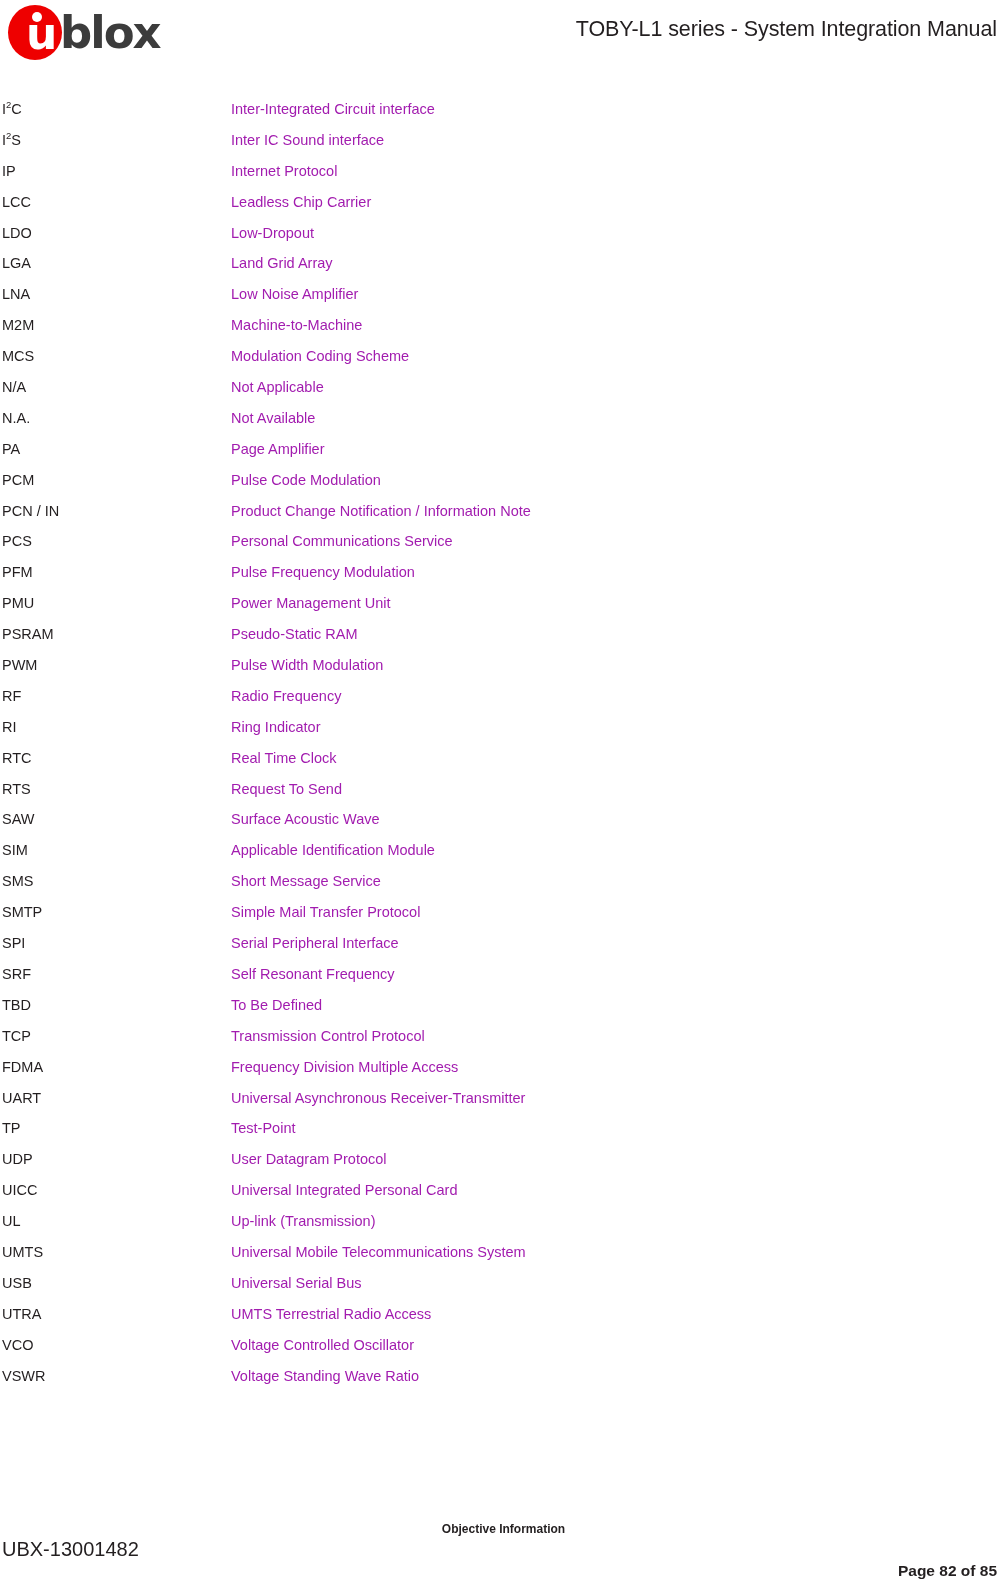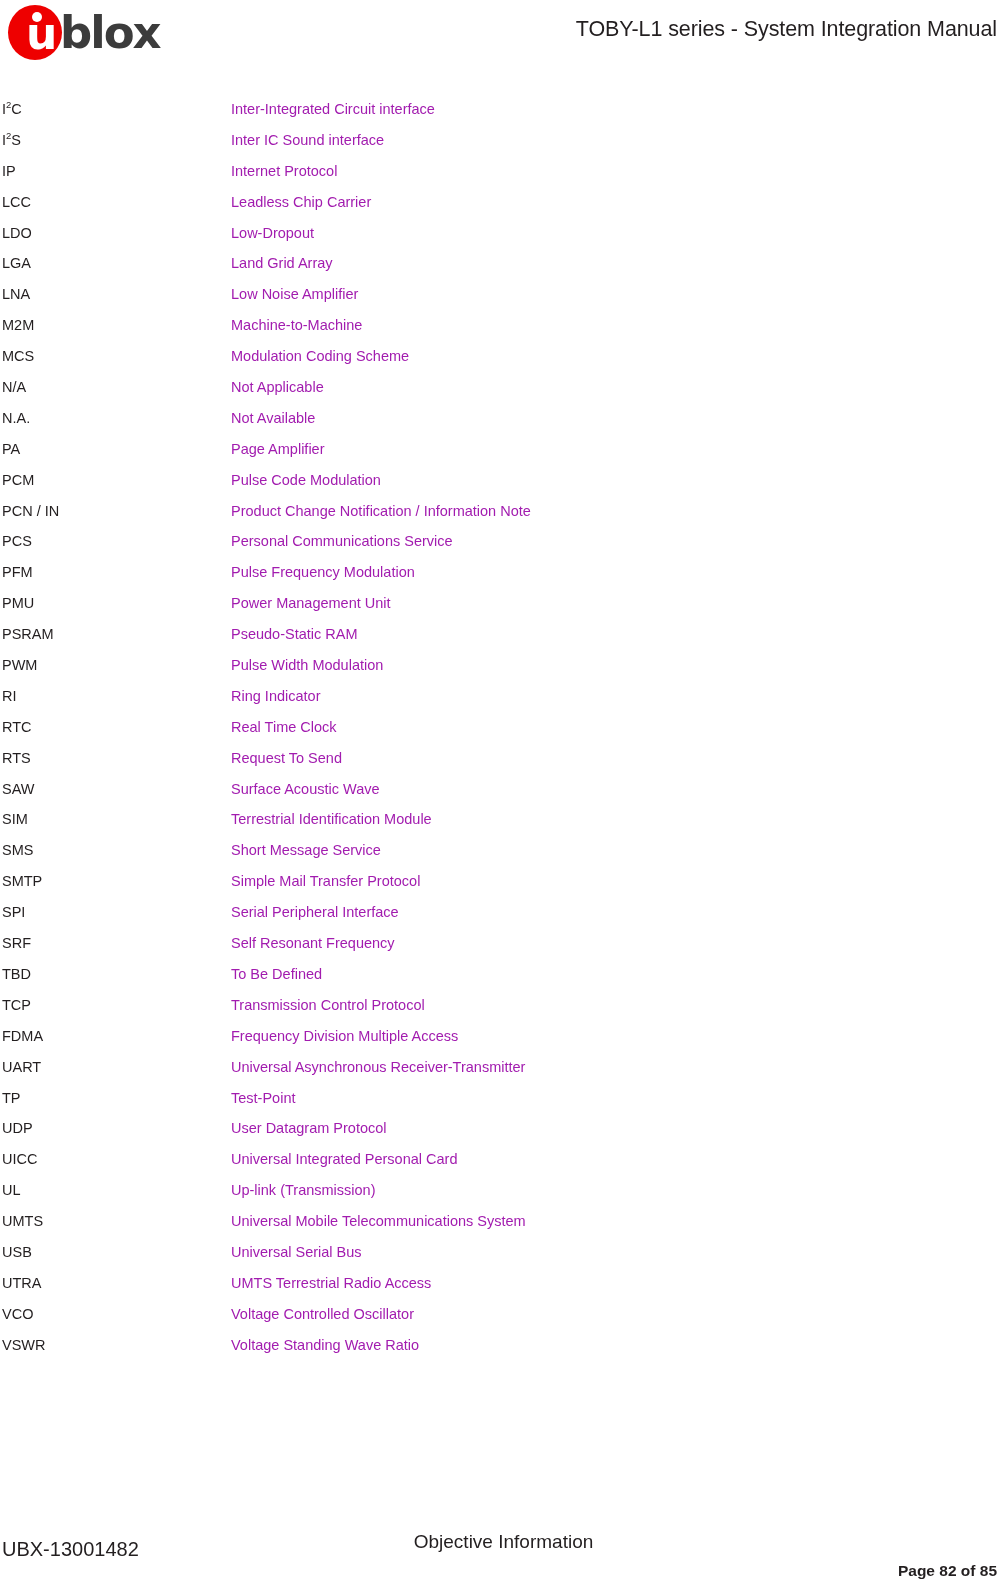--- a/index.html
+++ b/index.html
@@ -128,25 +128,26 @@
     position: absolute;
     left: 2px;
     top: 48px;
     font-size: 20px;
     color: #231f20;
     white-space: nowrap;
   }
   .ft-center {
     position: absolute;
     left: 0;
-    top: 41px;
+    top: 32px;
     width: 1007px;
     text-align: center;
-    font-size: 19px;
-    color: #231f20;
+    font-size: 12px;
+    color: #231f20;
+    font-weight: bold;
   }
   .ft-right {
     position: absolute;
     right: 10px;
     top: 48px;
     font-size: 14px;
     color: #231f20;
     white-space: nowrap;
     margin-top: 44px;
   }
@@ -244,38 +245,42 @@
     </div>
     <div class="gl-row">
       <div class="gl-term">PSRAM</div>
       <div class="gl-def">Pseudo-Static RAM</div>
     </div>
     <div class="gl-row">
       <div class="gl-term">PWM</div>
       <div class="gl-def">Pulse Width Modulation</div>
     </div>
     <div class="gl-row">
+      <div class="gl-term">RF</div>
+      <div class="gl-def">Radio Frequency</div>
+    </div>
+    <div class="gl-row">
       <div class="gl-term">RI</div>
       <div class="gl-def">Ring Indicator</div>
     </div>
     <div class="gl-row">
       <div class="gl-term">RTC</div>
       <div class="gl-def">Real Time Clock</div>
     </div>
     <div class="gl-row">
       <div class="gl-term">RTS</div>
       <div class="gl-def">Request To Send</div>
     </div>
     <div class="gl-row">
       <div class="gl-term">SAW</div>
       <div class="gl-def">Surface Acoustic Wave</div>
     </div>
     <div class="gl-row">
       <div class="gl-term">SIM</div>
-      <div class="gl-def">Terrestrial Identification Module</div>
+      <div class="gl-def">Applicable Identification Module</div>
     </div>
     <div class="gl-row">
       <div class="gl-term">SMS</div>
       <div class="gl-def">Short Message Service</div>
     </div>
     <div class="gl-row">
       <div class="gl-term">SMTP</div>
       <div class="gl-def">Simple Mail Transfer Protocol</div>
     </div>
     <div class="gl-row">

